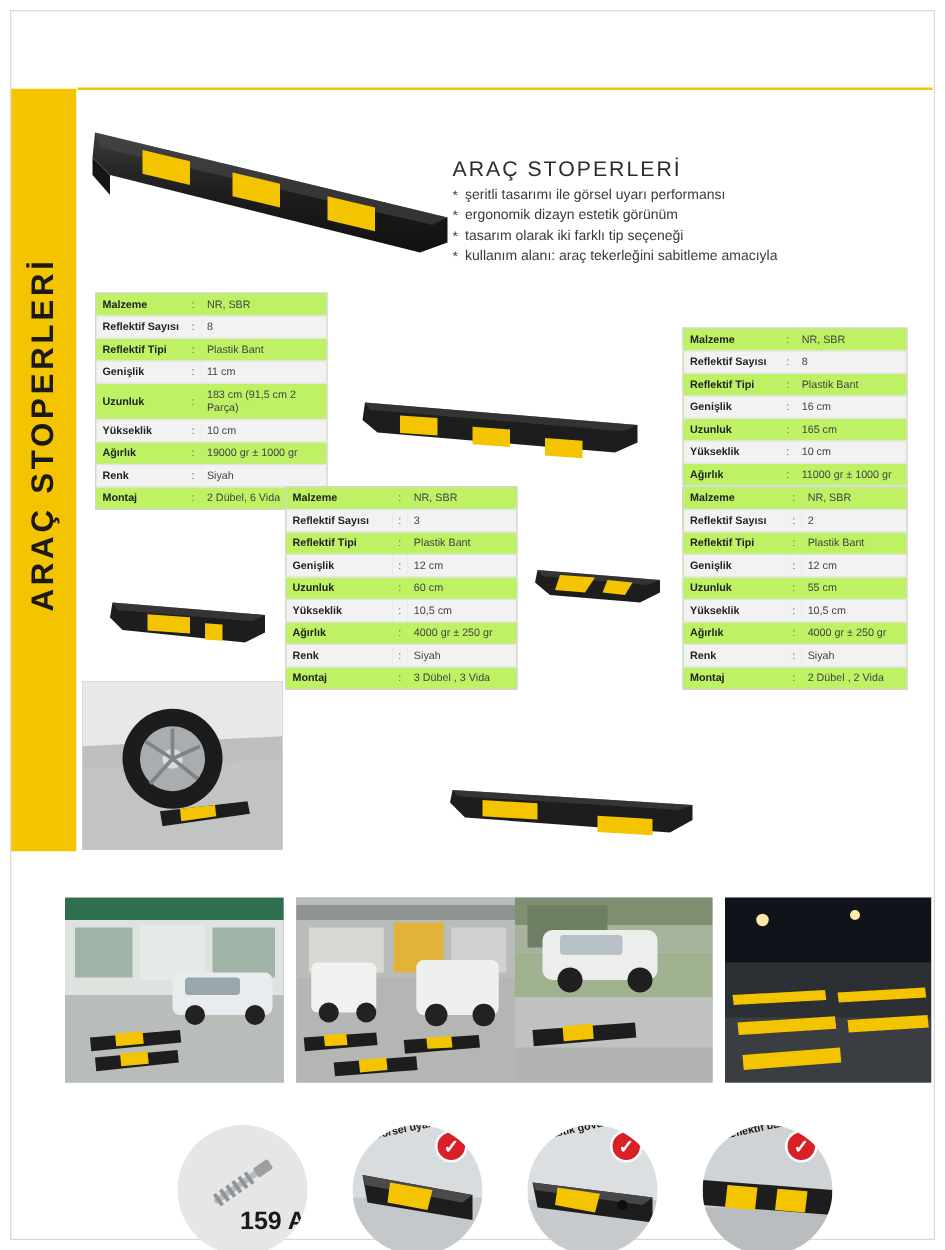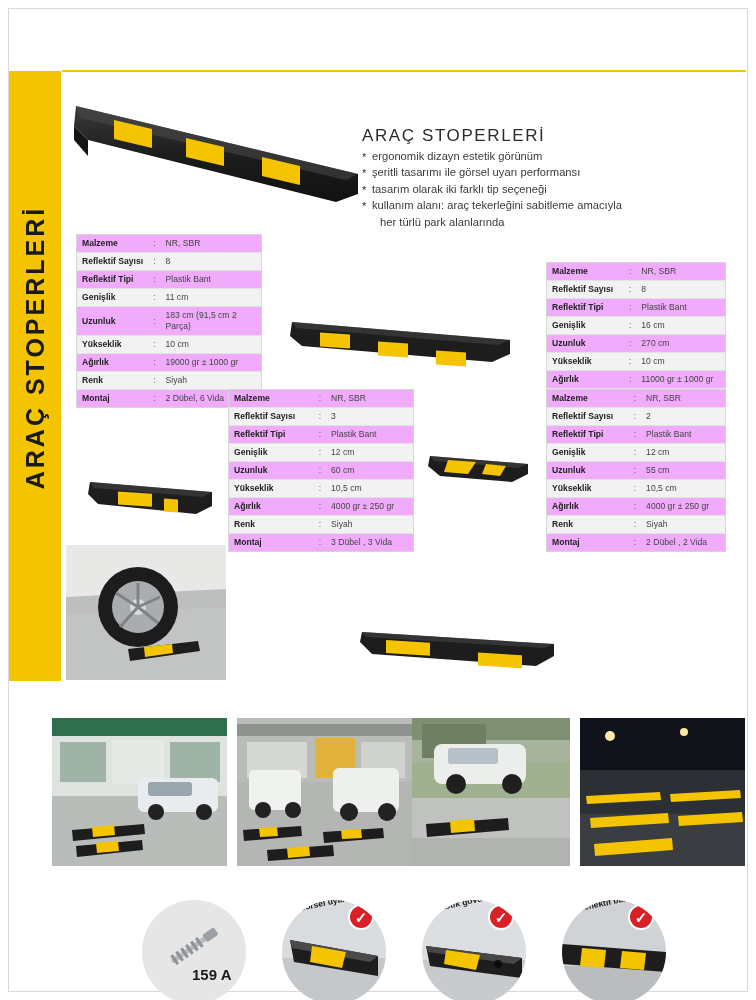--- a/index.html
+++ b/index.html
@@ -73,21 +73,21 @@
     position: absolute; left: 0; top: 1px;
     color: #3a3a3a;
   }
   .feature-list li .cont { display: block; padding-left: 8px; }
 
   
   .spec-table {
     position: absolute;
     border: 1px solid #d5d5d5;
     border-collapse: collapse;
-    background: #f0abfc;
+    background: #bef264;
     font-size: 8.6px;
     color: #333;
   }
   .spec-table td {
     border-top: 1px solid #e2e2e2;
     padding: 3px 5px;
     line-height: 11px;
     vertical-align: middle;
     white-space: nowrap;
   }
@@ -152,41 +152,40 @@
     background: #d92027;
     border: 2px solid #fff;
     color: #fff;
     font-size: 15px;
     line-height: 24px;
     text-align: center;
     font-weight: bold;
   }
   .code-text {
     position: absolute;
-    font-size: 15px; font-weight: bold; color: #1a1a1a;
+    font-size: 20px; font-weight: bold; color: #1a1a1a;
   }
 </style>
 </head>
 <body>
 
 <div class="page-frame"></div>
 <div class="yellow-rule"></div>
 
 <div class="sidebar">
   <div class="sidebar-title">ARAÇ STOPERLERİ</div>
 </div>
 
 <div class="headline">ARAÇ STOPERLERİ</div>
 <ul class="feature-list">
+  <li><span>şeritli tasarımı ile görsel uyarı performansı</span></li>
   <li><span>ergonomik dizayn estetik görünüm</span></li>
-  <li><span>şeritli tasarımı ile görsel uyarı performansı</span></li>
   <li><span>tasarım olarak iki farklı tip seçeneği</span></li>
   <li>
     <span>kullanım alanı: araç tekerleğini sabitleme amacıyla</span>
-    <span class="cont">her türlü park alanlarında</span>
   </li>
 </ul>
 
 <svg class="prod" id="prod-long" viewBox="0 0 300 130">
   <defs>
     <linearGradient id="blk1" x1="0" y1="0" x2="0" y2="1">
       <stop offset="0" stop-color="#3a3a3a"></stop>
         <stop offset="0.5" stop-color="#1d1d1d"></stop>
         <stop offset="1" stop-color="#111"></stop>
     </linearGradient>
@@ -297,21 +296,21 @@
         <td class="v">Plastik Bant</td>
       </tr>
   <tr>
         <td class="k">Genişlik</td>
         <td class="c">:</td>
         <td class="v">16 cm</td>
       </tr>
   <tr>
         <td class="k">Uzunluk</td>
         <td class="c">:</td>
-        <td class="v">270 cm</td>
+        <td class="v">165 cm</td>
       </tr>
   <tr>
         <td class="k">Yükseklik</td>
         <td class="c">:</td>
         <td class="v">10 cm</td>
       </tr>
   <tr>
         <td class="k">Ağırlık</td>
         <td class="c">:</td>
         <td class="v">11000 gr ± 1000 gr</td>

